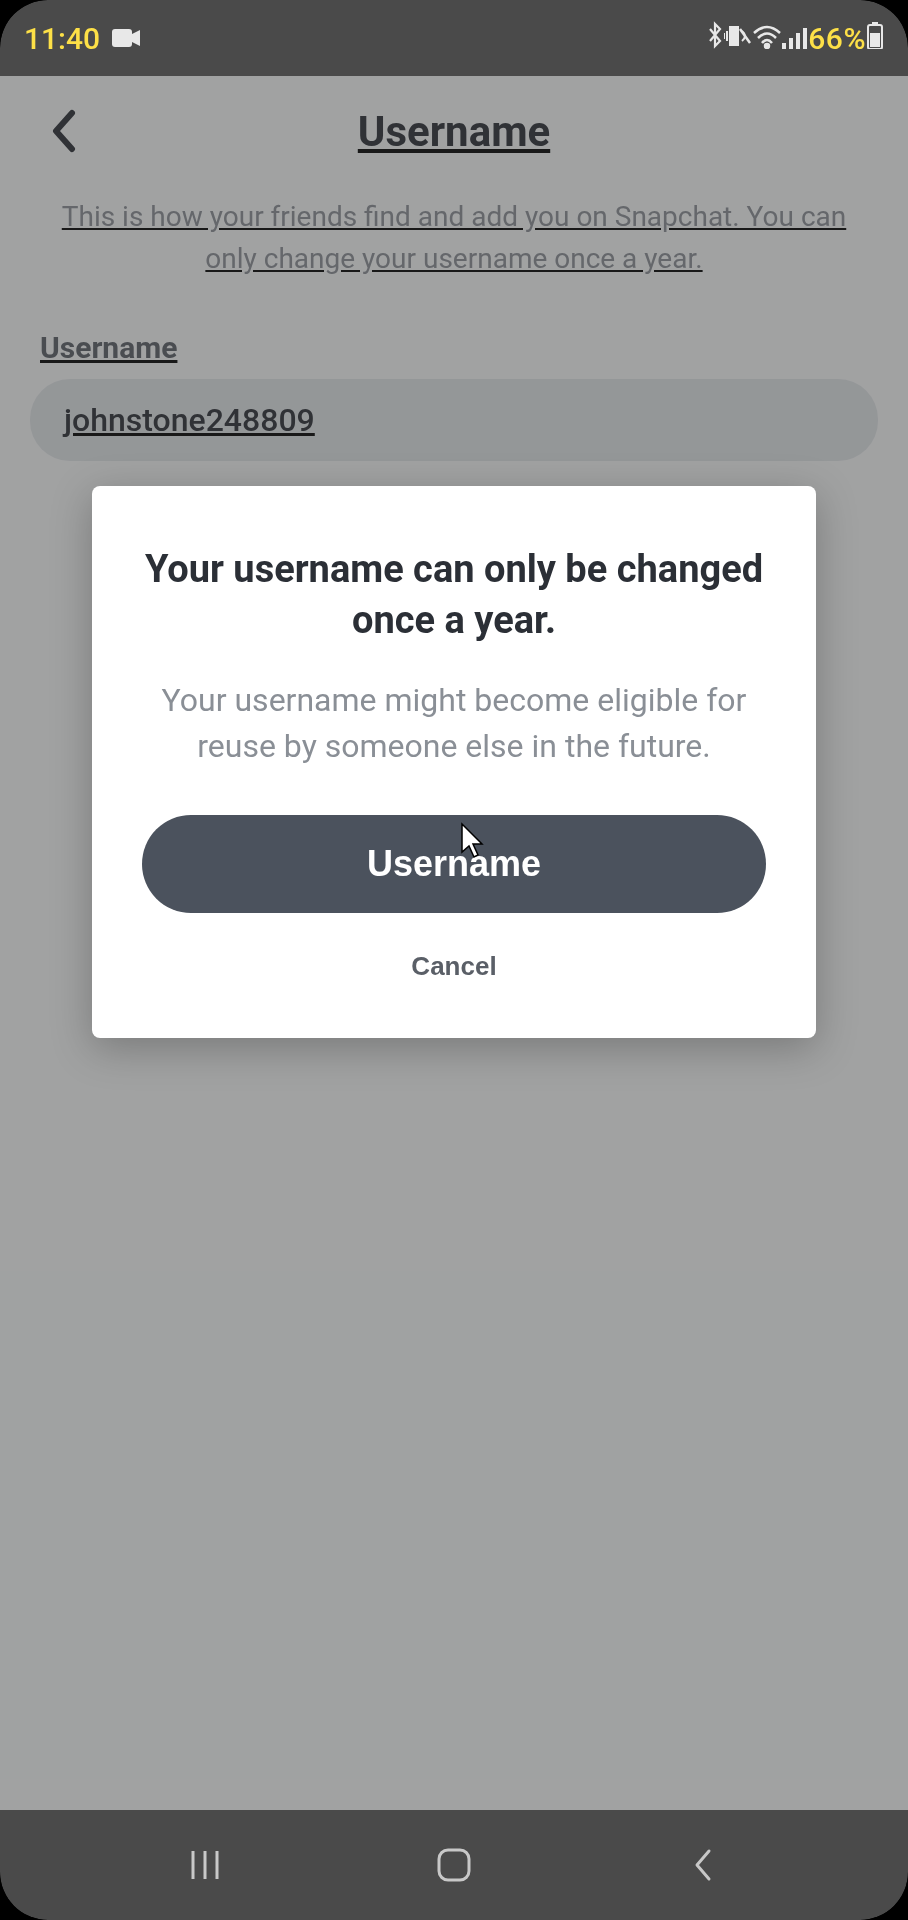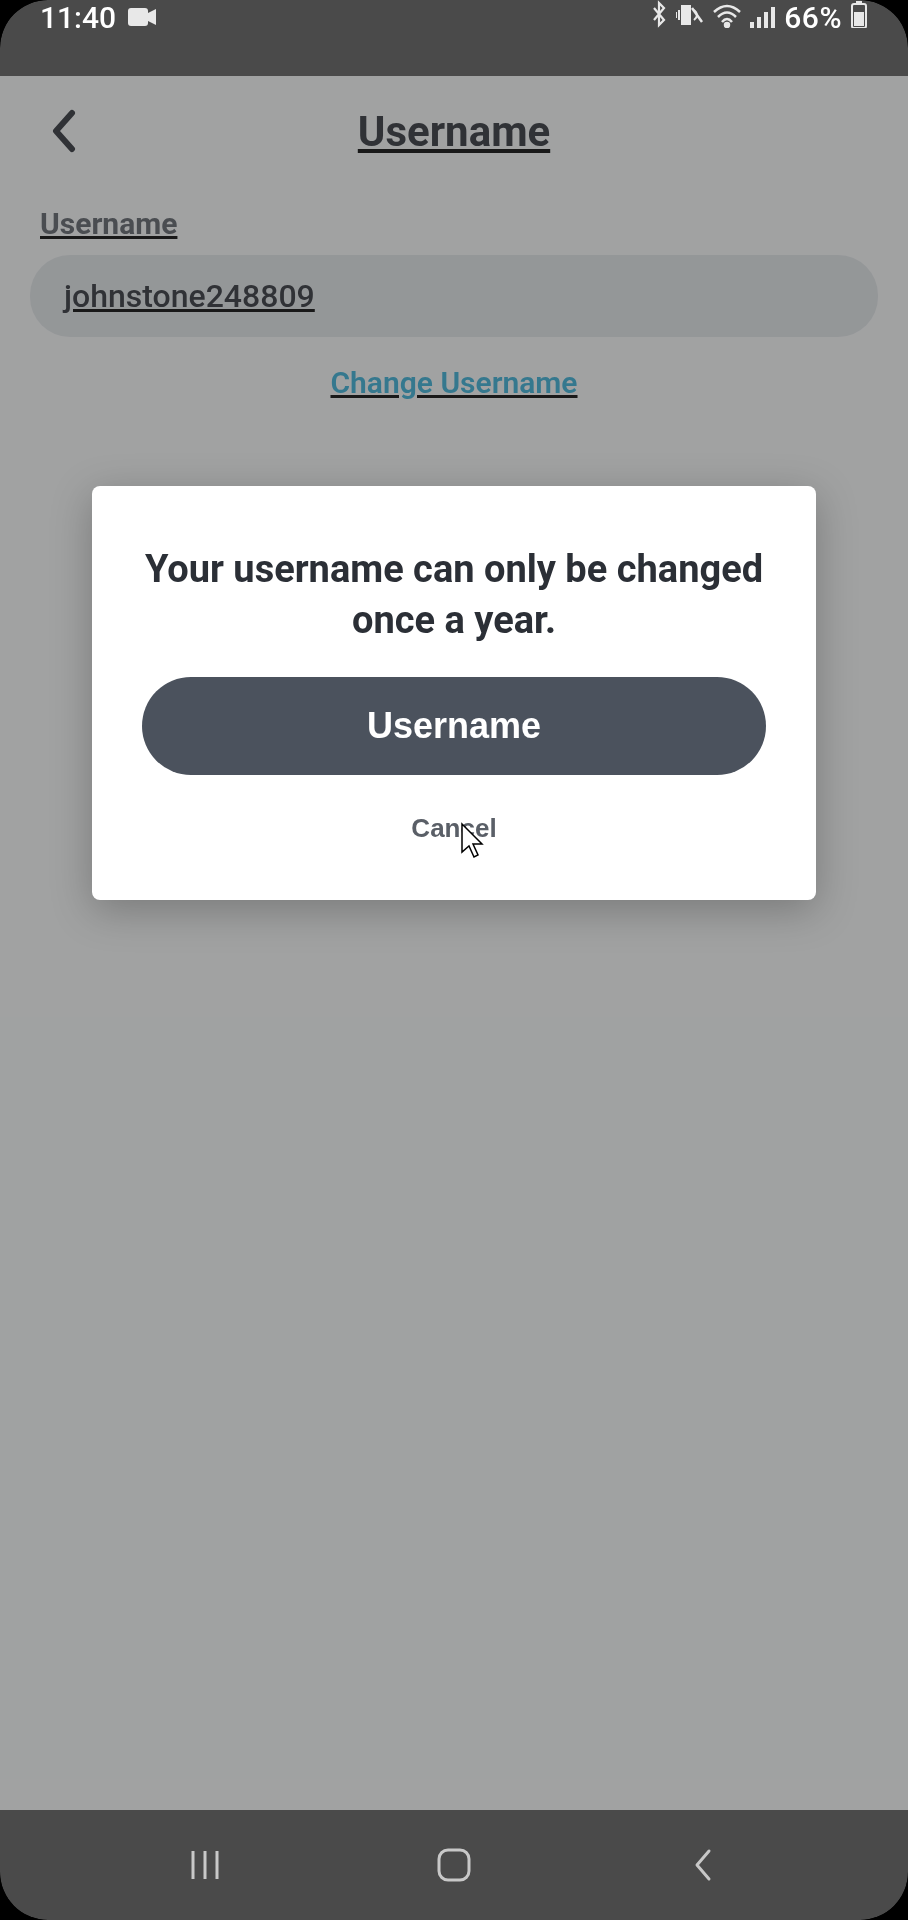--- a/index.html
+++ b/index.html
@@ -3,31 +3,31 @@
 <meta charset="utf-8">
 <style>
   * { margin: 0; padding: 0; box-sizing: border-box; }
   html, body { width: 908px; height: 1920px; overflow: hidden; font-family: -apple-system, BlinkMacSystemFont, "Segoe UI", Roboto, Helvetica, Arial, sans-serif; }
   body { background: #000; border-radius: 48px; position: relative; }
 
   
   .status-bar {
     height: 76px;
     background: #4a4a4a;
-    color: #ffffff;
+    color: #fde047;
     display: flex;
-    align-items: flex-start;
+    align-items: center;
     justify-content: space-between;
-    padding: 0 40px;
+    padding: 0 24px;
     font-size: 30px;
     font-weight: 500;
     border-radius: 48px 48px 0 0;
   }
   .status-left { display: flex; align-items: center; gap: 12px; }
-  .status-right { display: flex; align-items: center; gap: 8px; }
+  .status-right { display: flex; align-items: center; }
   .status-right .pct { font-size: 30px; letter-spacing: 0.5px; }
 
   
   .page {
     position: absolute;
     top: 76px;
     left: 0;
     right: 0;
     bottom: 110px;
     background: #f7f9fa;
@@ -226,33 +226,35 @@
 
   <div class="header">
     <div class="back-btn">
       <svg width="28" height="44" viewBox="0 0 28 44">
           <path d="M22 4 L6 22 L22 40" fill="none" stroke="#2b2f36" stroke-width="6" stroke-linecap="round" stroke-linejoin="round"></path>
         </svg>
     </div>
     <div class="page-title">Username</div>
   </div>
 
+  <div class="desc">This is how your friends find and add you on Snapchat. You can only change your username once a year.</div>
 
   <div class="field-label">Username</div>
 
   <div class="input-pill">
     <span>johnstone248809</span>
   </div>
 
   <div class="change-link">Change Username</div>
 
   <div class="dim-overlay"></div>
 
   <div class="modal">
     <div class="modal-title">Your username can only be changed once a year.</div>
+    <div class="modal-body">Your username might become eligible for reuse by someone else in the future.</div>
     <button class="btn-primary">Username</button>
     <button class="btn-cancel">Cancel</button>
   </div>
 
   <div class="cursor">
     <svg width="26" height="38" viewBox="0 0 26 38">
         <path d="M2 2 L2 30 L9 24 L14 35 L18 33 L13 22 L22 22 Z" fill="#fff" stroke="#000" stroke-width="1.5"></path>
       </svg>
   </div>
 

